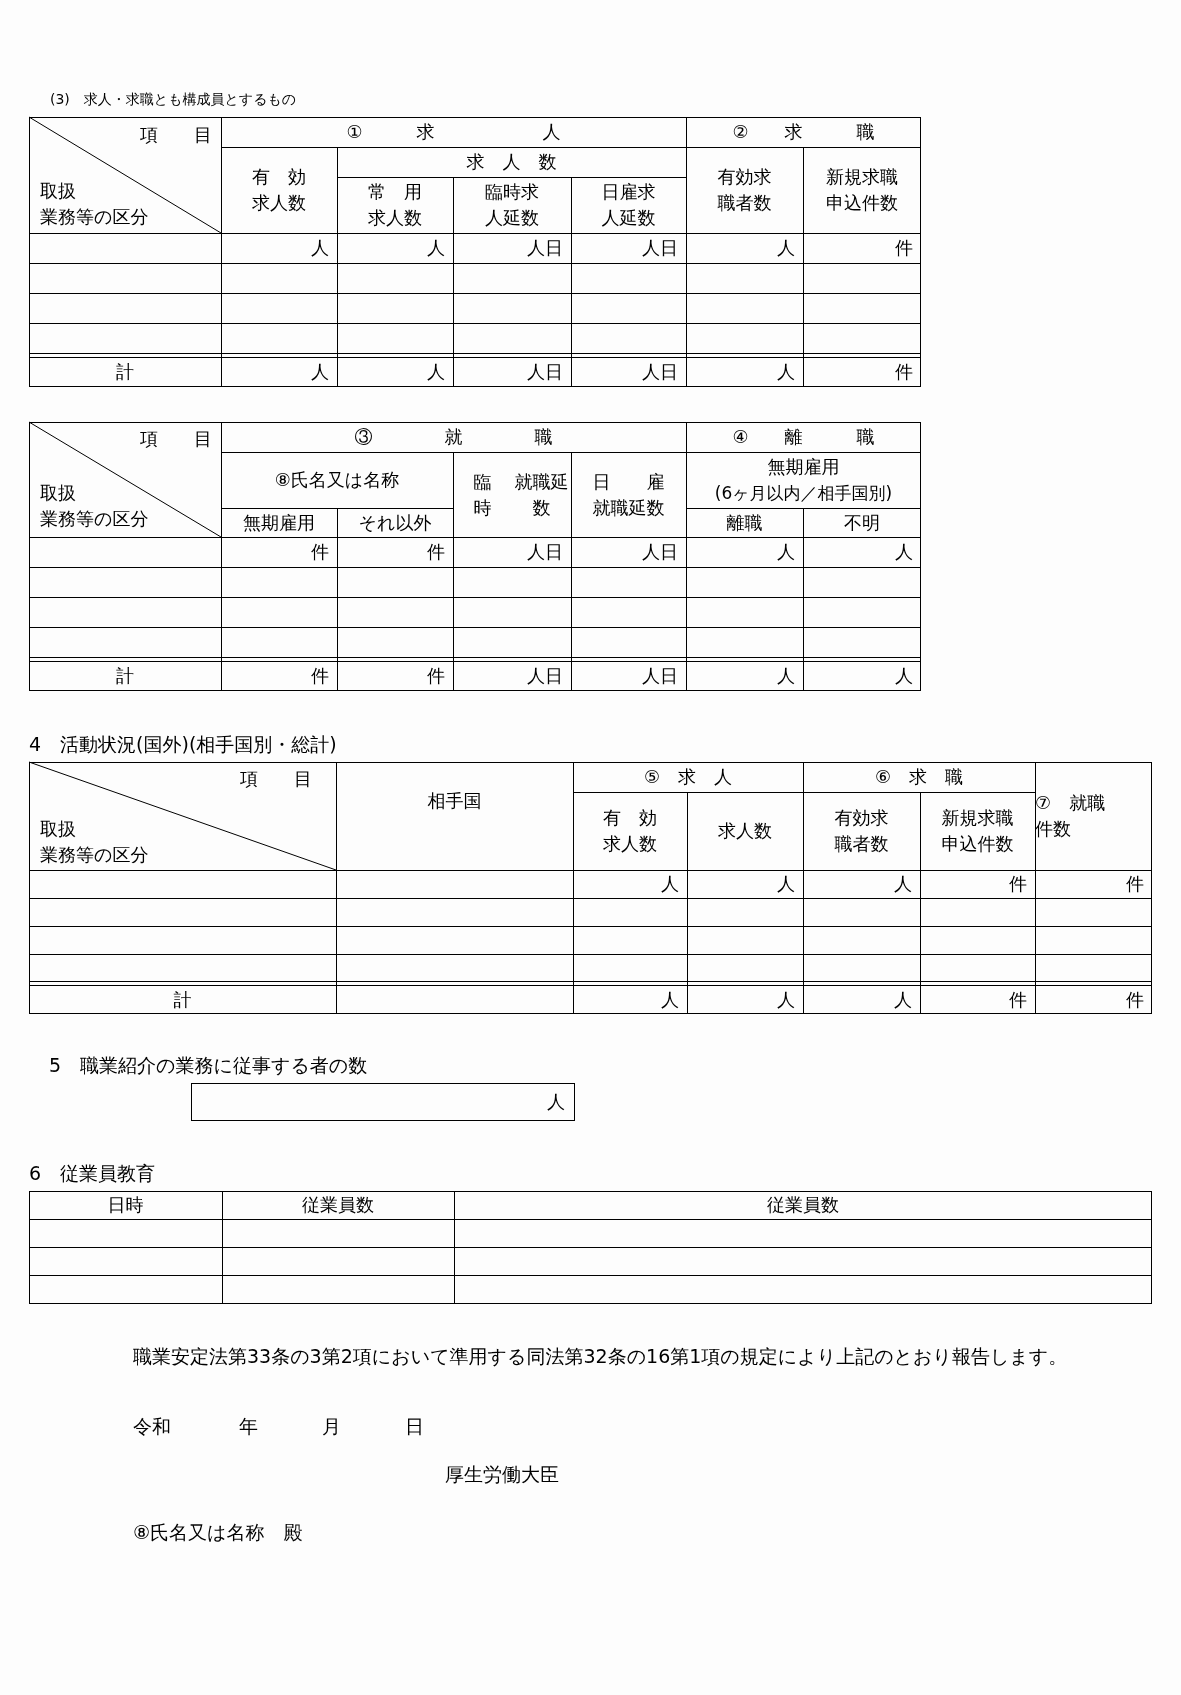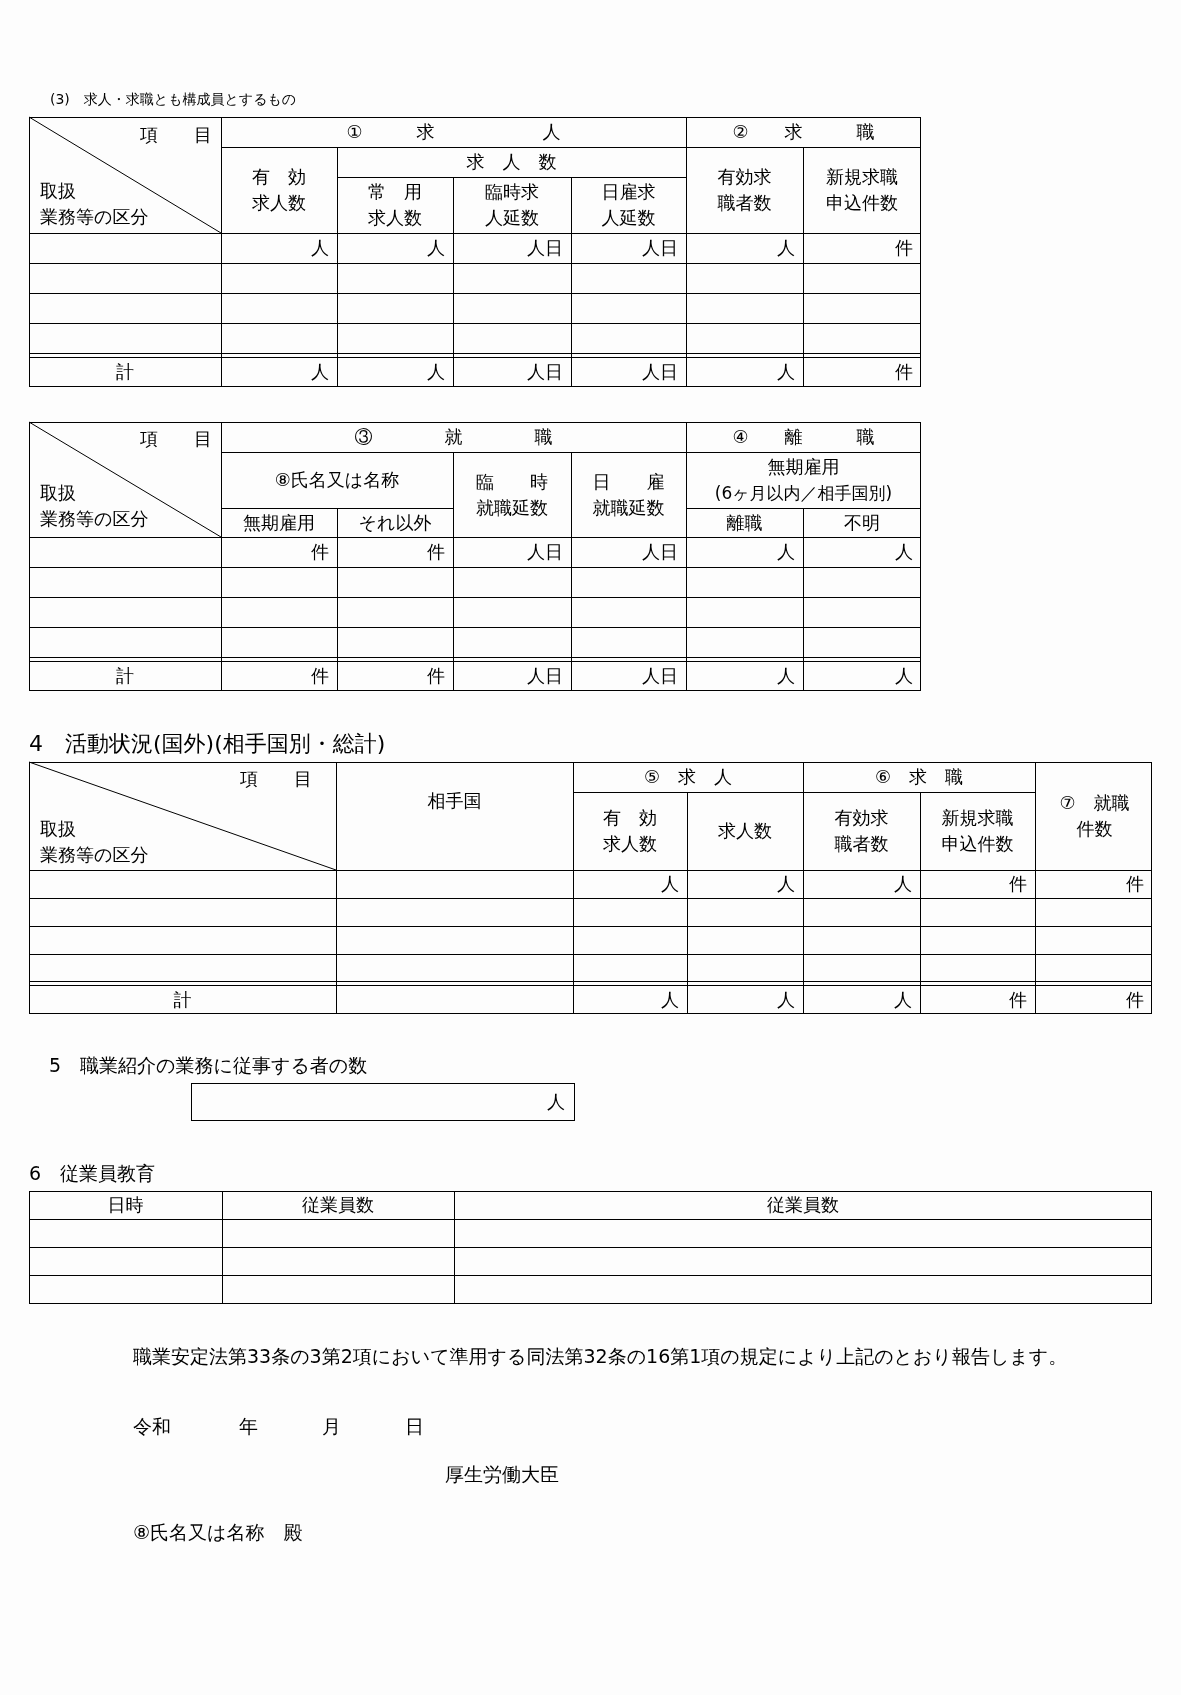--- a/index.html
+++ b/index.html
@@ -114,21 +114,21 @@
   <div class="hl" style="left:29px;top:597px;width:892px;"></div>
   <div class="hl" style="left:29px;top:627px;width:892px;"></div>
   <div class="hl" style="left:29px;top:657px;width:892px;"></div>
   <div class="hl" style="left:29px;top:661px;width:892px;"></div>
 
   <div class="cell" style="left:221px;top:422px;width:465px;height:30px;font-family:Liberation Serif, serif;">③　　　　就　　　　職</div>
   <div class="cell" style="left:686px;top:422px;width:235px;height:30px;">④　　離　　　職</div>
   <div class="cell" style="left:221px;top:452px;width:232px;height:56px;">⑧氏名又は名称</div>
   <div class="cell" style="left:221px;top:508px;width:116px;height:29px;">無期雇用</div>
   <div class="cell" style="left:337px;top:508px;width:116px;height:29px;">それ以外</div>
-  <div class="cell" style="left:453px;top:452px;width:118px;height:85px;flex-direction:column;">
+  <div class="cell" style="left:453px;top:452px;width:118px;height:85px;flex-direction:row;">
     <span>臨　　時</span>
       <span>就職延数</span>
   </div>
   <div class="cell" style="left:571px;top:452px;width:115px;height:85px;flex-direction:column;">
     <span>日　　雇</span>
       <span>就職延数</span>
   </div>
   <div class="cell" style="left:686px;top:452px;width:235px;height:56px;flex-direction:column;">
     <span>無期雇用</span>
       <span style="font-size:17px;">(6ヶ月以内／相手国別)</span>
@@ -145,21 +145,21 @@
 
   <div class="cell" style="left:29px;top:661px;width:192px;height:30px;">計</div>
   <div class="unit" style="left:221px;top:661px;width:116px;height:30px;">件</div>
   <div class="unit" style="left:337px;top:661px;width:116px;height:30px;">件</div>
   <div class="unit" style="left:453px;top:661px;width:118px;height:30px;">人日</div>
   <div class="unit" style="left:571px;top:661px;width:115px;height:30px;">人日</div>
   <div class="unit" style="left:686px;top:661px;width:117px;height:30px;">人</div>
   <div class="unit" style="left:803px;top:661px;width:118px;height:30px;">人</div>
 </div>
 
-<div class="txt" style="left:29px;top:733px;font-size:22px;">4　活動状況(国外)(相手国別・総計)</div>
+<div class="txt" style="left:29px;top:733px;font-size:19px;">4　活動状況(国外)(相手国別・総計)</div>
 
 <div>
   <div class="box" style="left:29px;top:762px;width:1123px;height:252px;"></div>
   <svg class="diag" style="left:29px;top:762px;" width="307" height="108">
       <line x1="0" y1="0" x2="307" y2="108" stroke="#000" stroke-width="1"></line>
     </svg>
   <div class="txt" style="left:240px;top:768px;">項　　目</div>
   <div class="txt" style="left:40px;top:818px;">取扱</div>
   <div class="txt" style="left:40px;top:844px;">業務等の区分</div>
 
@@ -187,21 +187,21 @@
   </div>
   <div class="cell" style="left:687px;top:792px;width:116px;height:78px;">求人数</div>
   <div class="cell" style="left:803px;top:792px;width:117px;height:78px;flex-direction:column;">
     <span>有効求</span>
       <span>職者数</span>
   </div>
   <div class="cell" style="left:920px;top:792px;width:115px;height:78px;flex-direction:column;">
     <span>新規求職</span>
       <span>申込件数</span>
   </div>
-  <div class="cell" style="left:1035px;top:762px;width:140px;height:108px;flex-direction:column;align-items:center;padding-right:21px;">
+  <div class="cell" style="left:1035px;top:762px;width:140px;height:108px;flex-direction:column;align-items:flex-start;padding-right:21px;">
     <span>⑦　就職</span>
       <span style="padding-right:0;">件数</span>
   </div>
 
   <div class="unit" style="left:573px;top:870px;width:114px;height:28px;">人</div>
   <div class="unit" style="left:687px;top:870px;width:116px;height:28px;">人</div>
   <div class="unit" style="left:803px;top:870px;width:117px;height:28px;">人</div>
   <div class="unit" style="left:920px;top:870px;width:115px;height:28px;">件</div>
   <div class="unit" style="left:1035px;top:870px;width:117px;height:28px;">件</div>
 

